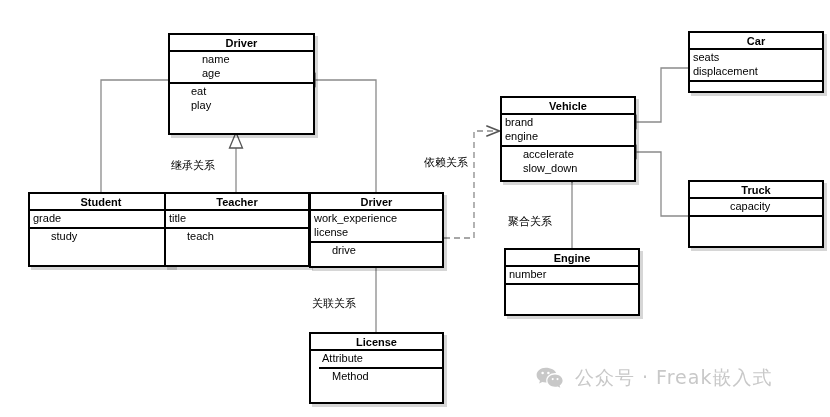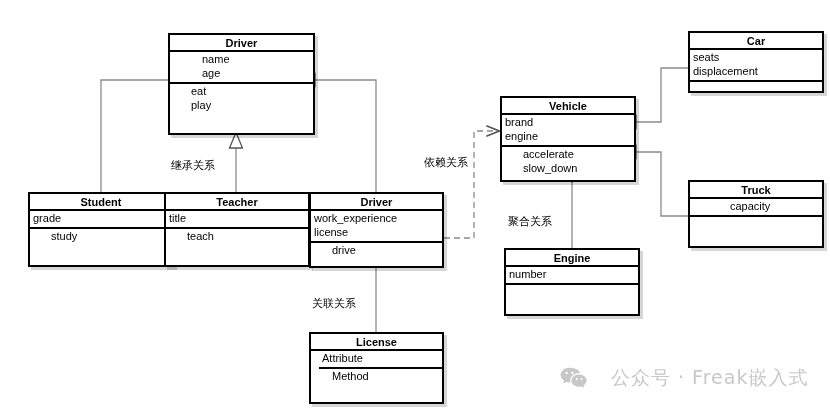--- a/index.html
+++ b/index.html
@@ -57,24 +57,24 @@
     color:#000;
     font-family:"DejaVu Sans","Liberation Sans",sans-serif;
     white-space:nowrap;
     z-index:6;
     background:transparent;
   }
 
   
   .watermark{
     position:absolute;
-    left:560px;top:365px;
+    left:536px;top:365px;
     display:flex;
     align-items:center;
-    gap:24px;
+    gap:12px;
     z-index:8;
     opacity:1;
   }
   .watermark .wm-text{
     font-size:19px;
     color:#c8c8c8;
     font-family:"DejaVu Sans","Liberation Sans",sans-serif;
     white-space:nowrap;
     letter-spacing:1px;
   }

